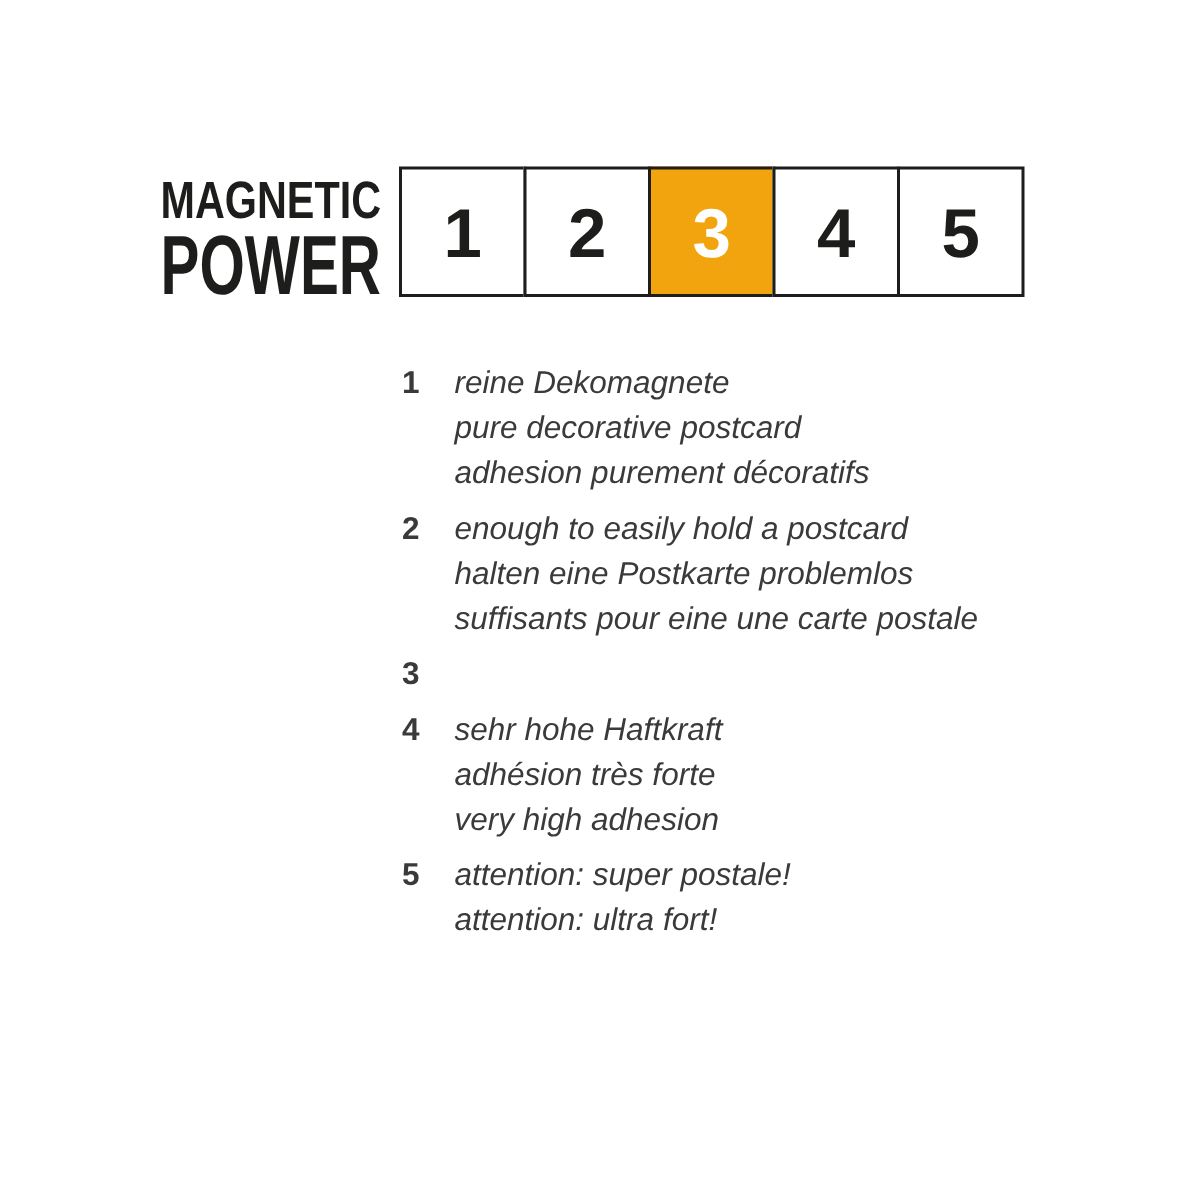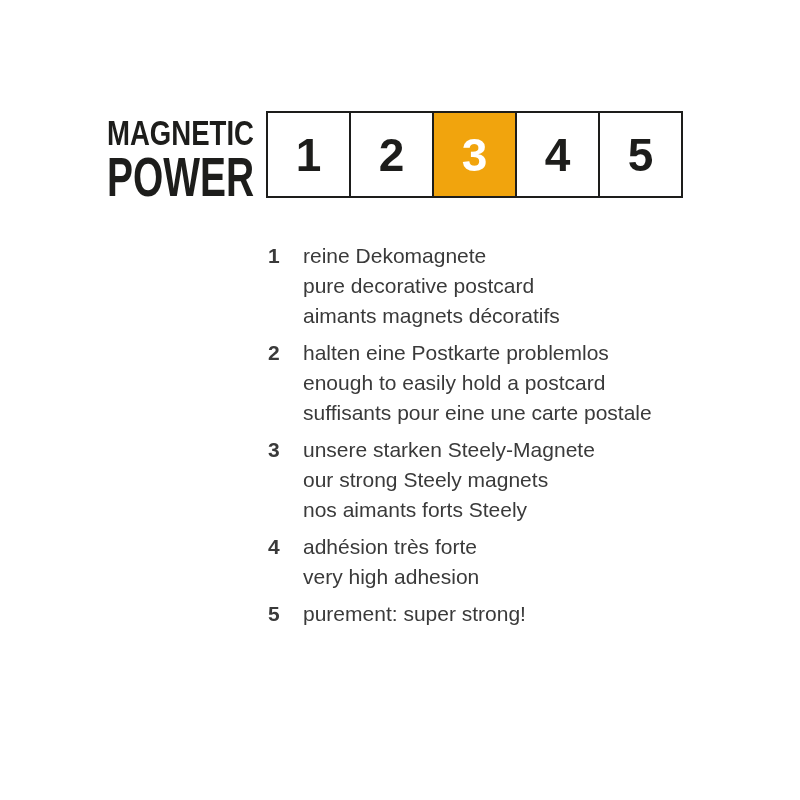--- a/index.html
+++ b/index.html
@@ -31,21 +31,21 @@
   }
   .scale-cell:first-child { margin-left: 0; }
   .scale-cell.active { background: var(--accent, #f1a40d); color: #ffffff; }
   
   .legend {
     position: absolute; left: 268px; top: 241px;
     font-size: 21px; line-height: 30px; color: var(--text, #3a3a3a);
   }
   .legend-item { display: flex; margin-bottom: 7px; }
   .legend-num { flex: none; width: 35px; font-weight: bold; }
-  .legend-lines { flex: none; }
+  .legend-lines { flex: none; font-style: italic; }
 </style>
 </head>
 <body>
 
 <div class="page">
 
   <svg class="logo" width="150" height="90" viewBox="0 0 150 90">
     <text x="1" y="33" font-size="35" textLength="147" lengthAdjust="spacingAndGlyphs">MAGNETIC</text>
     <text x="1" y="84" font-size="56" textLength="147" lengthAdjust="spacingAndGlyphs">POWER</text>
   </svg>
@@ -57,47 +57,44 @@
       <div class="scale-cell">4</div>
       <div class="scale-cell">5</div>
     </div>
 
   <div class="legend" id="legend">
       <div class="legend-item">
     <span class="legend-num">1</span>
     <span class="legend-lines">
       <div>reine Dekomagnete</div>
       <div>pure decorative postcard</div>
-      <div>aimants magnets décoratifs</div>
+      <div>adhesion purement décoratifs</div>
     </span>
   </div>
       <div class="legend-item">
     <span class="legend-num">2</span>
     <span class="legend-lines">
+      <div>enough to easily hold a postcard</div>
       <div>halten eine Postkarte problemlos</div>
-      <div>enough to easily hold a postcard</div>
       <div>suffisants pour eine une carte postale</div>
     </span>
   </div>
       <div class="legend-item">
     <span class="legend-num">3</span>
-    <span class="legend-lines">
-      <div>unsere starken Steely-Magnete</div>
-      <div>our strong Steely magnets</div>
-      <div>nos aimants forts Steely</div>
-    </span>
   </div>
       <div class="legend-item">
     <span class="legend-num">4</span>
     <span class="legend-lines">
+      <div>sehr hohe Haftkraft</div>
       <div>adhésion très forte</div>
       <div>very high adhesion</div>
     </span>
   </div>
       <div class="legend-item">
     <span class="legend-num">5</span>
     <span class="legend-lines">
-      <div>purement: super strong!</div>
+      <div>attention: super postale!</div>
+      <div>attention: ultra fort!</div>
     </span>
   </div>
     </div>
 
 </div>
 
 </body></html>

